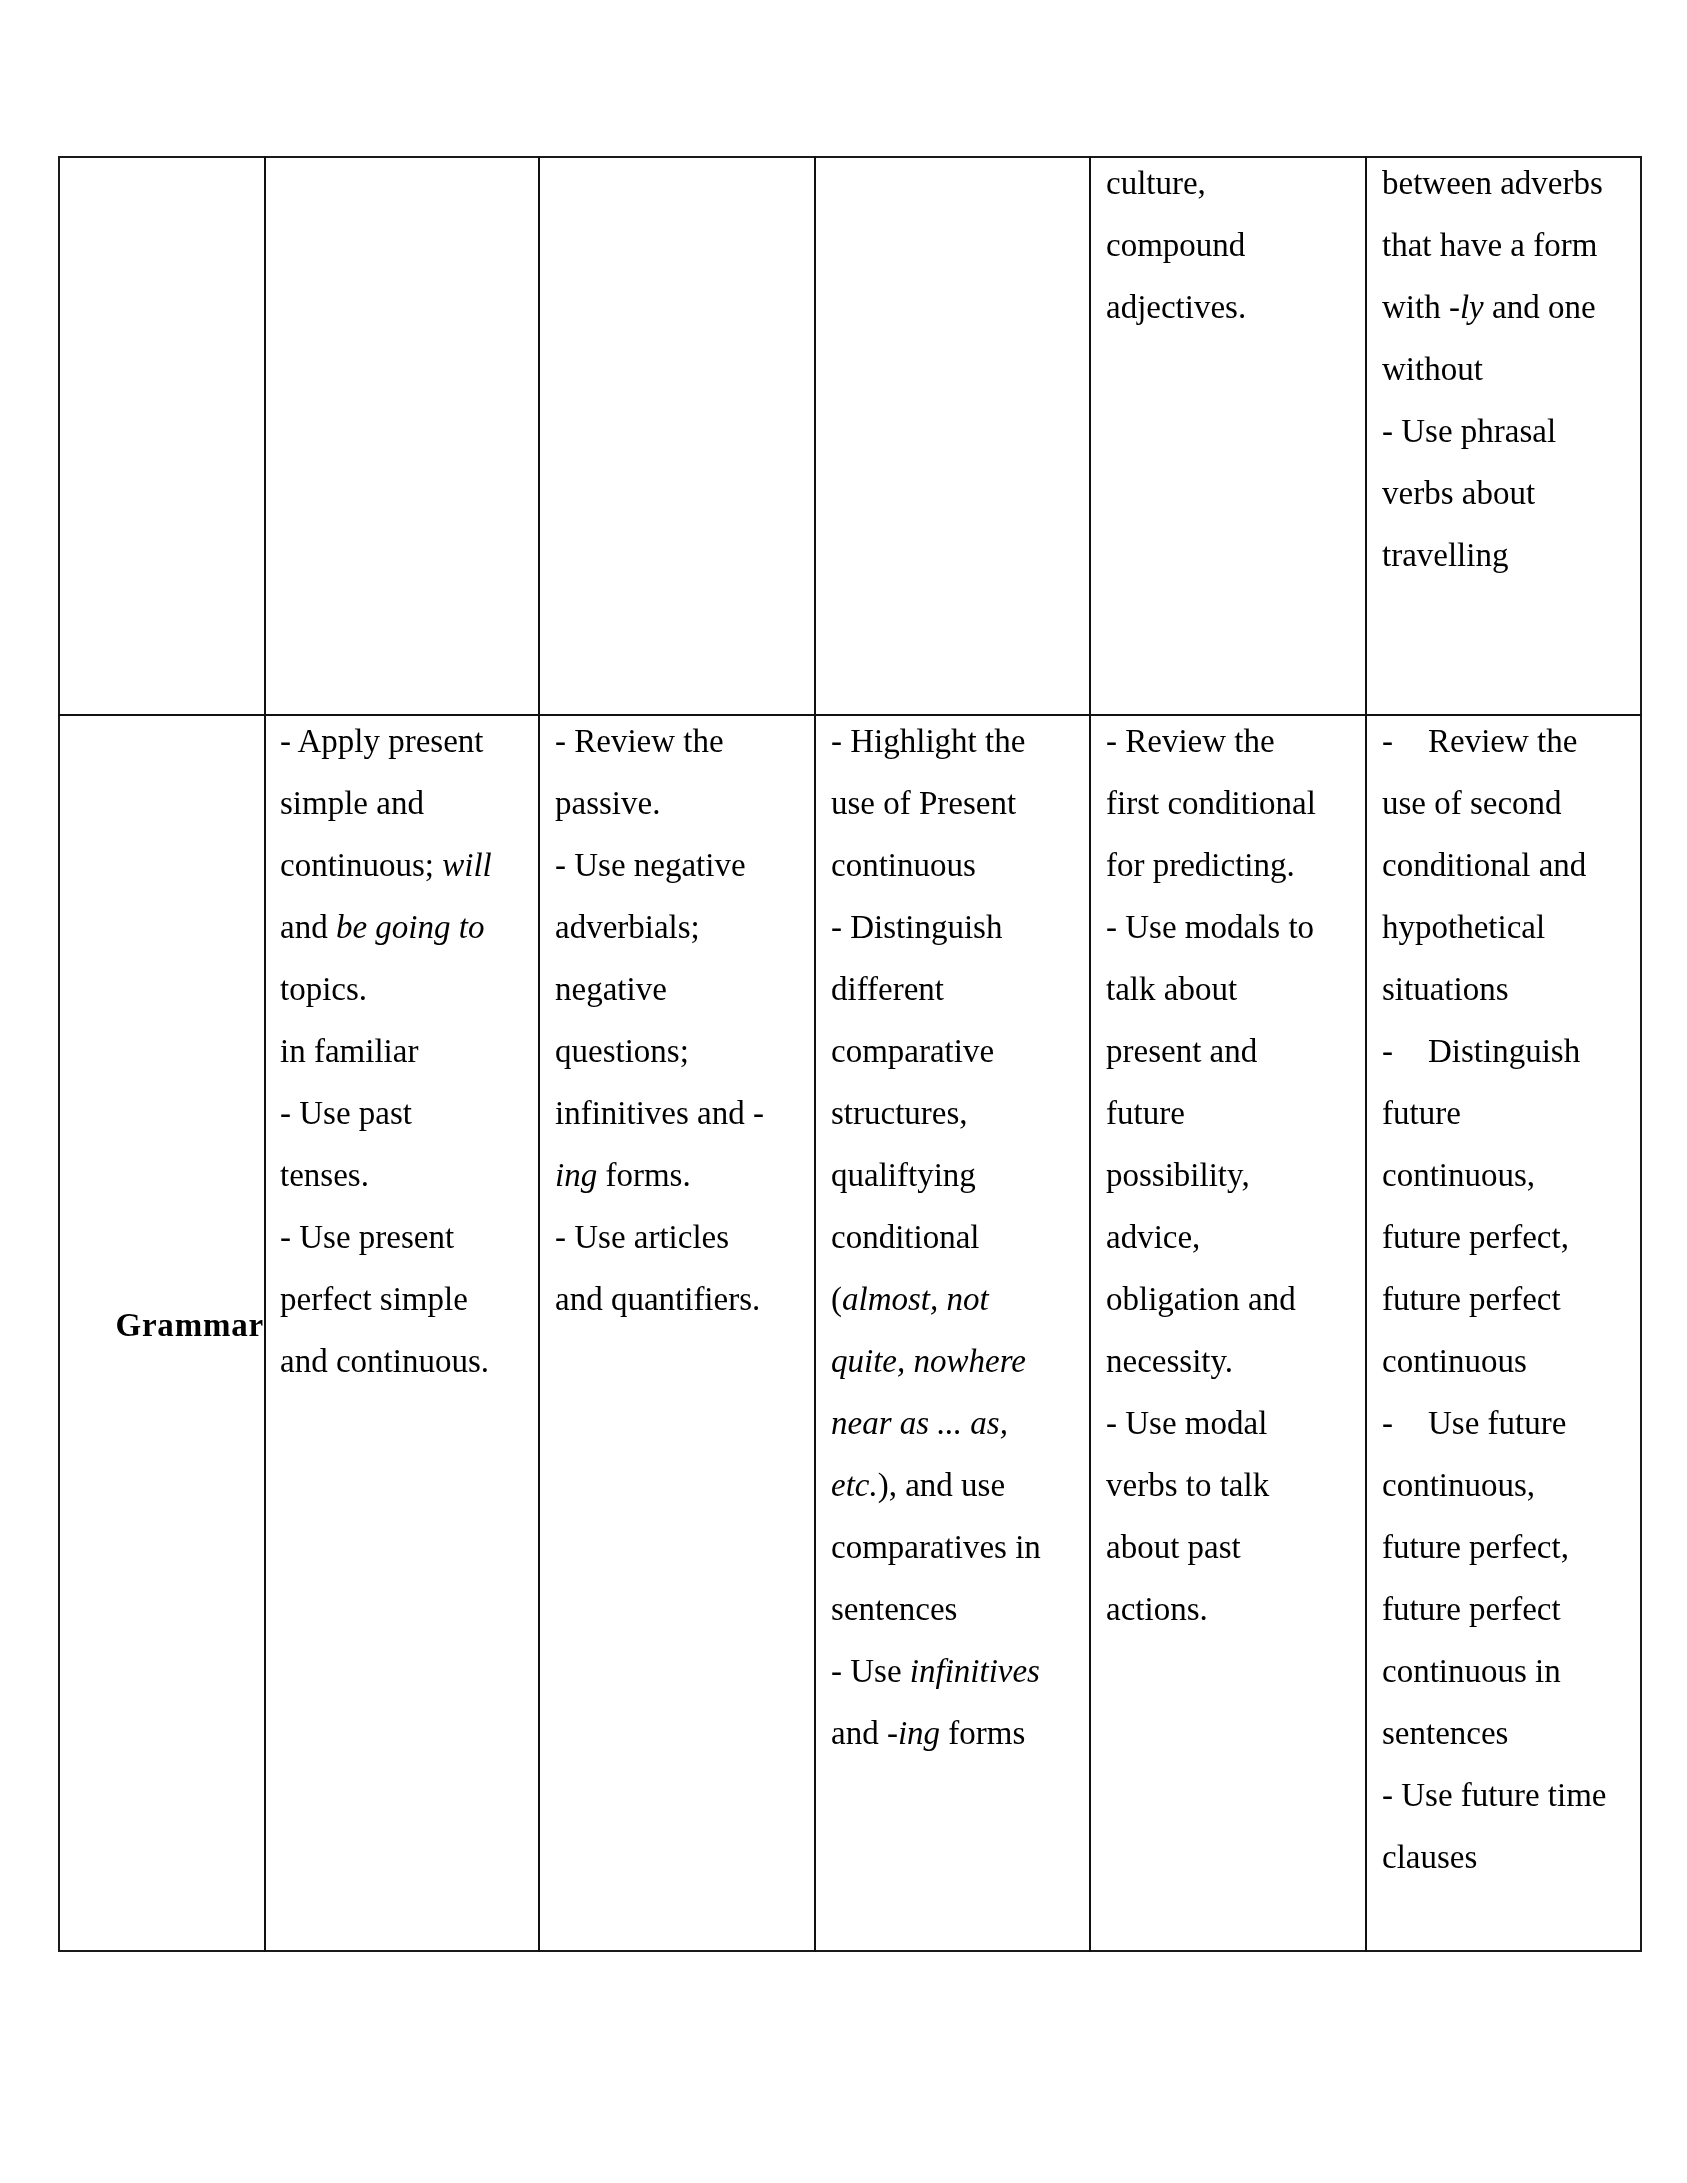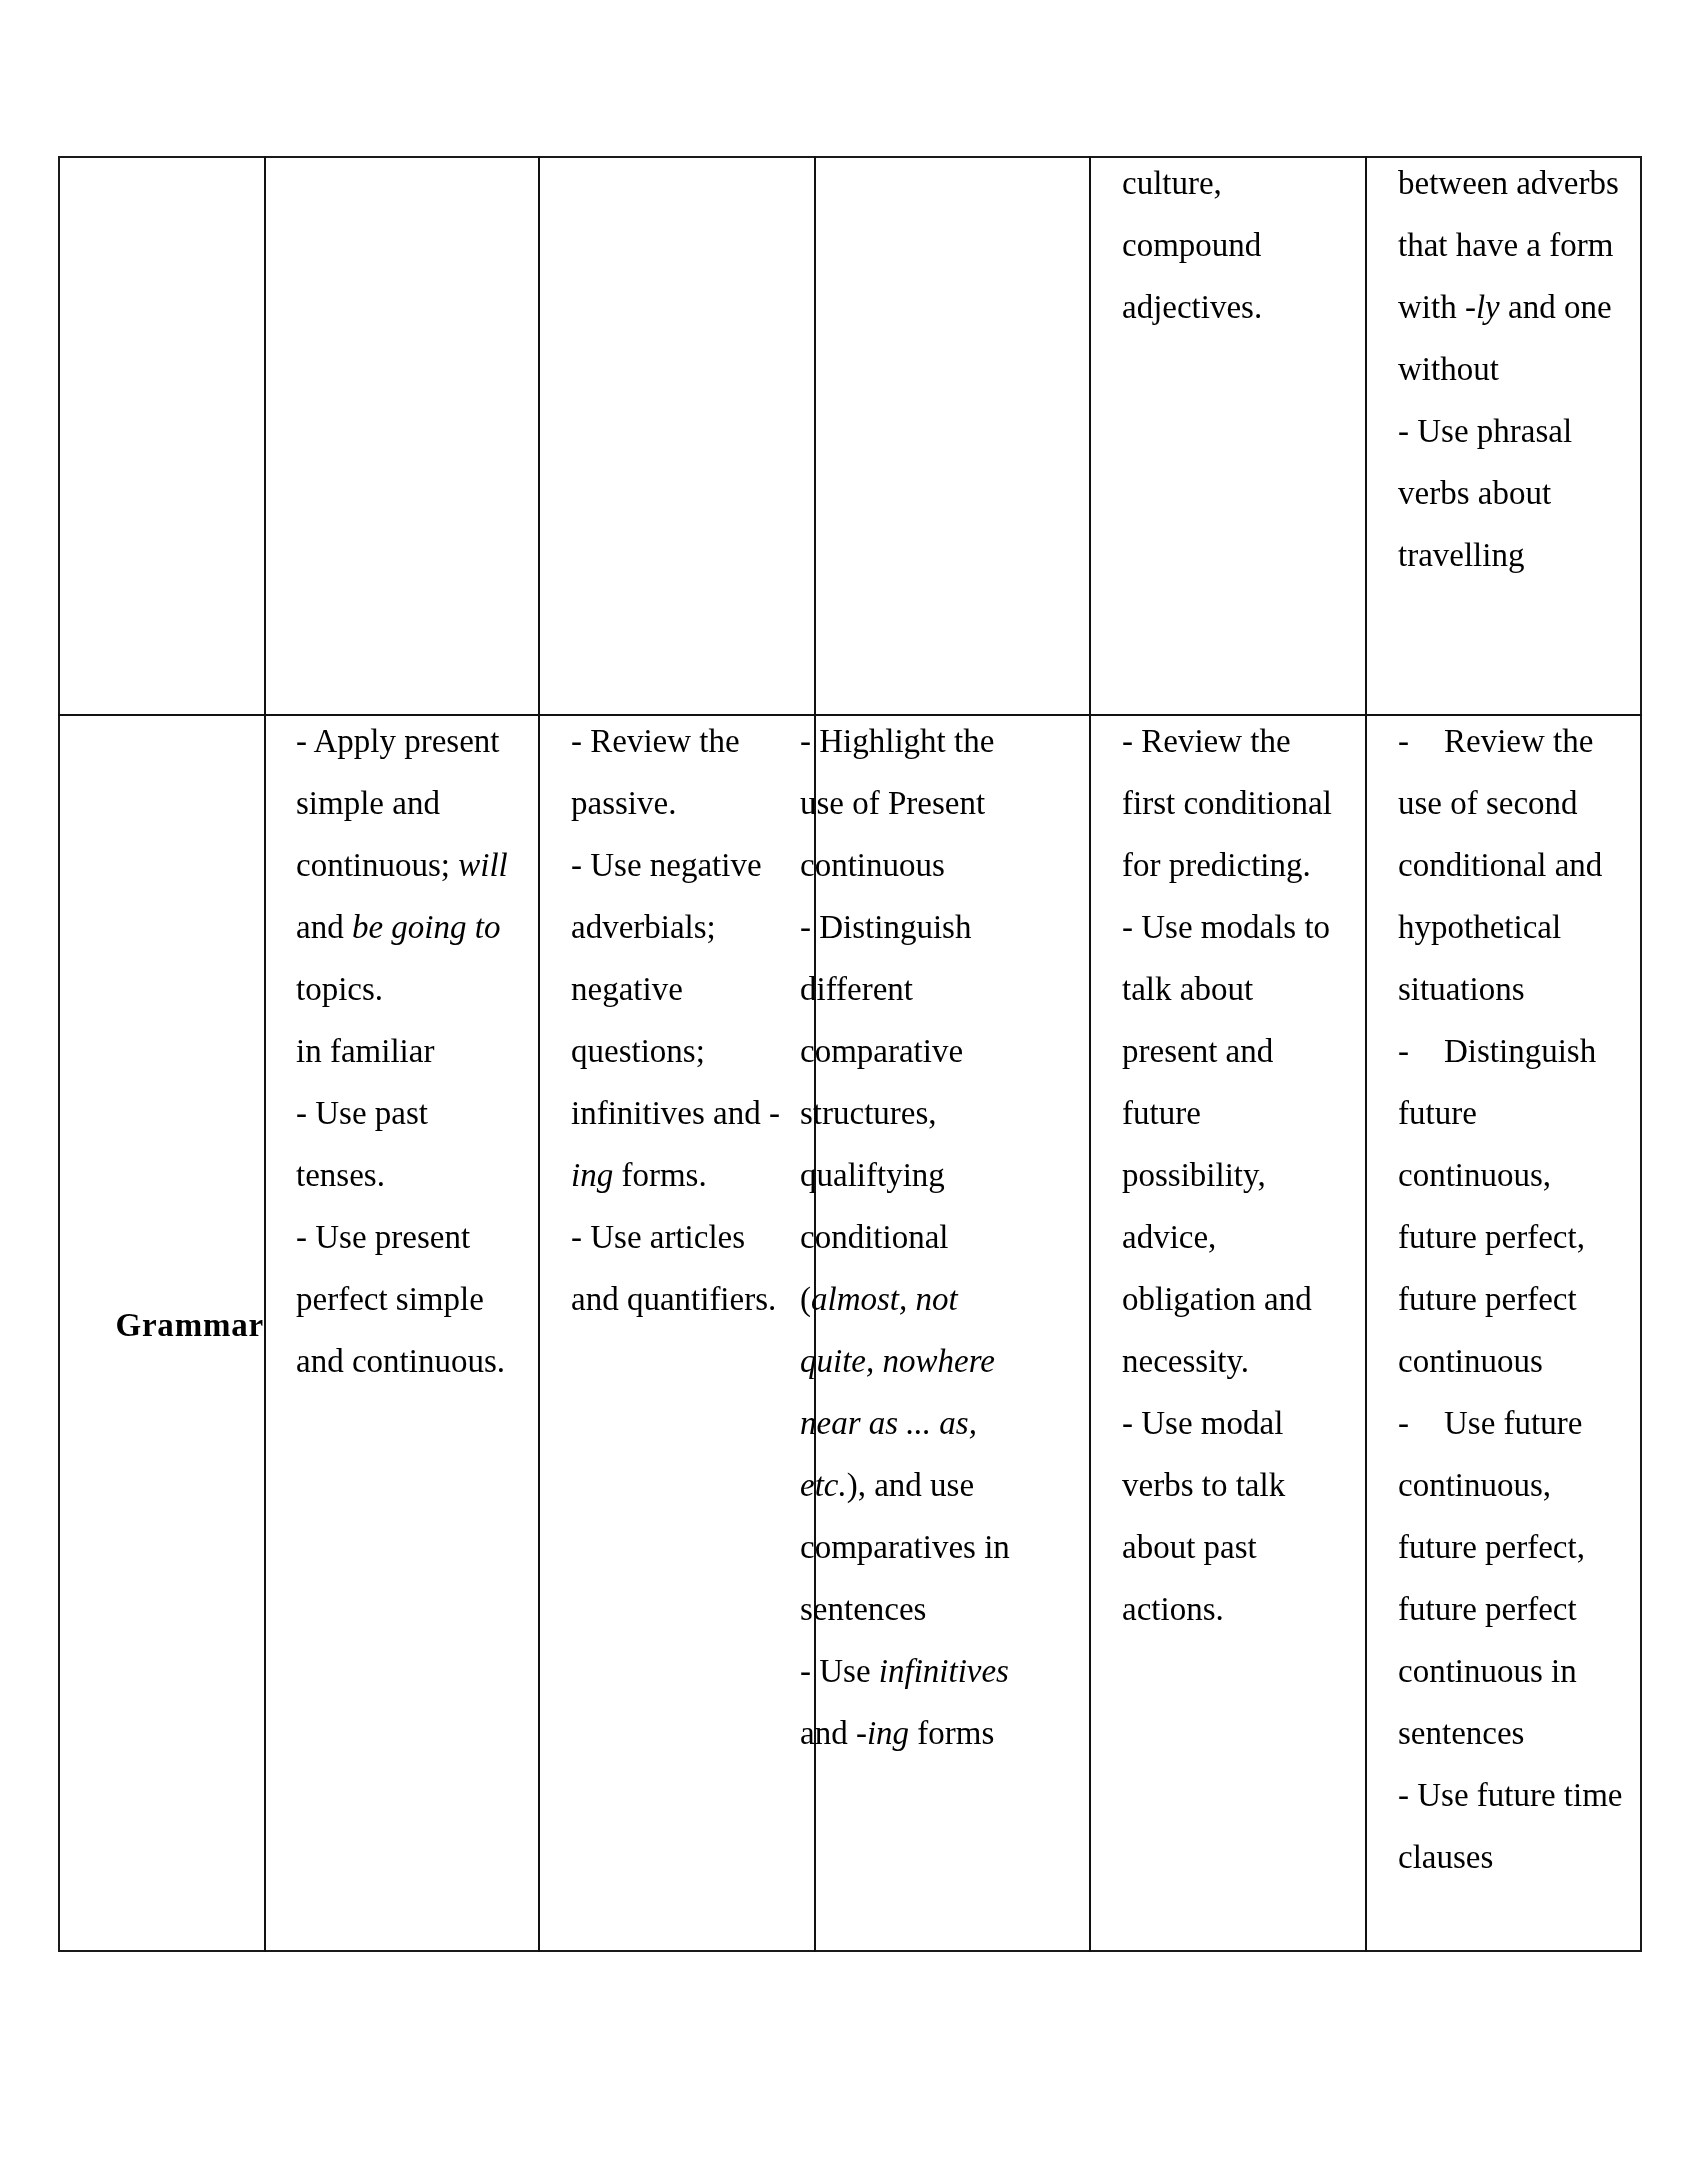--- a/index.html
+++ b/index.html
@@ -2,21 +2,21 @@
 <html style="font-size:12.7px"><head>
 <meta charset="utf-8">
 <style>
   html, body { margin:0; padding:0; background:#ffffff; }
   body { width:1687px; height:2183px; position:relative; overflow:hidden;
          font-family:"Liberation Serif", "DejaVu Serif", serif; color:#000; }
   .tbl { position:absolute; left:58px; top:156px; width:1584px; height:1796px;
          border:2.4px solid #1a1a1a; box-sizing:border-box; }
   .vline { position:absolute; top:156px; height:1796px; width:2.4px; background:#111; }
   .hline { position:absolute; left:58px; width:1584px; height:2.4px; background:#111; top:714px; }
-  .cell { position:absolute; box-sizing:border-box; padding-left:32px; padding-right:4.8px;border-radius:7px; }
+  .cell { position:absolute; box-sizing:border-box; padding-left:16px; padding-right:4.8px;border-radius:7px; }
   .line { height:62px; line-height:62px; font-size:33px; white-space:pre; }
   .cell .lines { margin-top:-7.1px; }
   .it { font-style:italic; }
   .tab { display:inline-block; width:35px; }
   .rowhead { position:absolute; left:60px; width:204px; top:1294px; text-align:right;
              font-weight:bold; font-size:33px; line-height:62px; letter-spacing:0.8px; }
 </style>
 </head>
 <body>
 
@@ -79,21 +79,21 @@
       <div class="line"><span>- Use negative</span></div>
       <div class="line"><span>adverbials;</span></div>
       <div class="line"><span>negative</span></div>
       <div class="line"><span>questions;</span></div>
       <div class="line"><span>infinitives and -</span></div>
       <div class="line"><span class="it">ing</span><span> forms.</span></div>
       <div class="line"><span>- Use articles</span></div>
       <div class="line"><span>and quantifiers.</span></div>
     </div>
   </div>
-<div class="cell" style="left:768px; top:717px; width:297px;">
+<div class="cell" style="left:815px; top:717px; width:297px;">
     <div class="lines">
       <div class="line"><span>- Highlight the</span></div>
       <div class="line"><span>use of Present</span></div>
       <div class="line"><span>continuous</span></div>
       <div class="line"><span>- Distinguish</span></div>
       <div class="line"><span>different</span></div>
       <div class="line"><span>comparative</span></div>
       <div class="line"><span>structures,</span></div>
       <div class="line"><span>qualiftying</span></div>
       <div class="line"><span>conditional</span></div>

